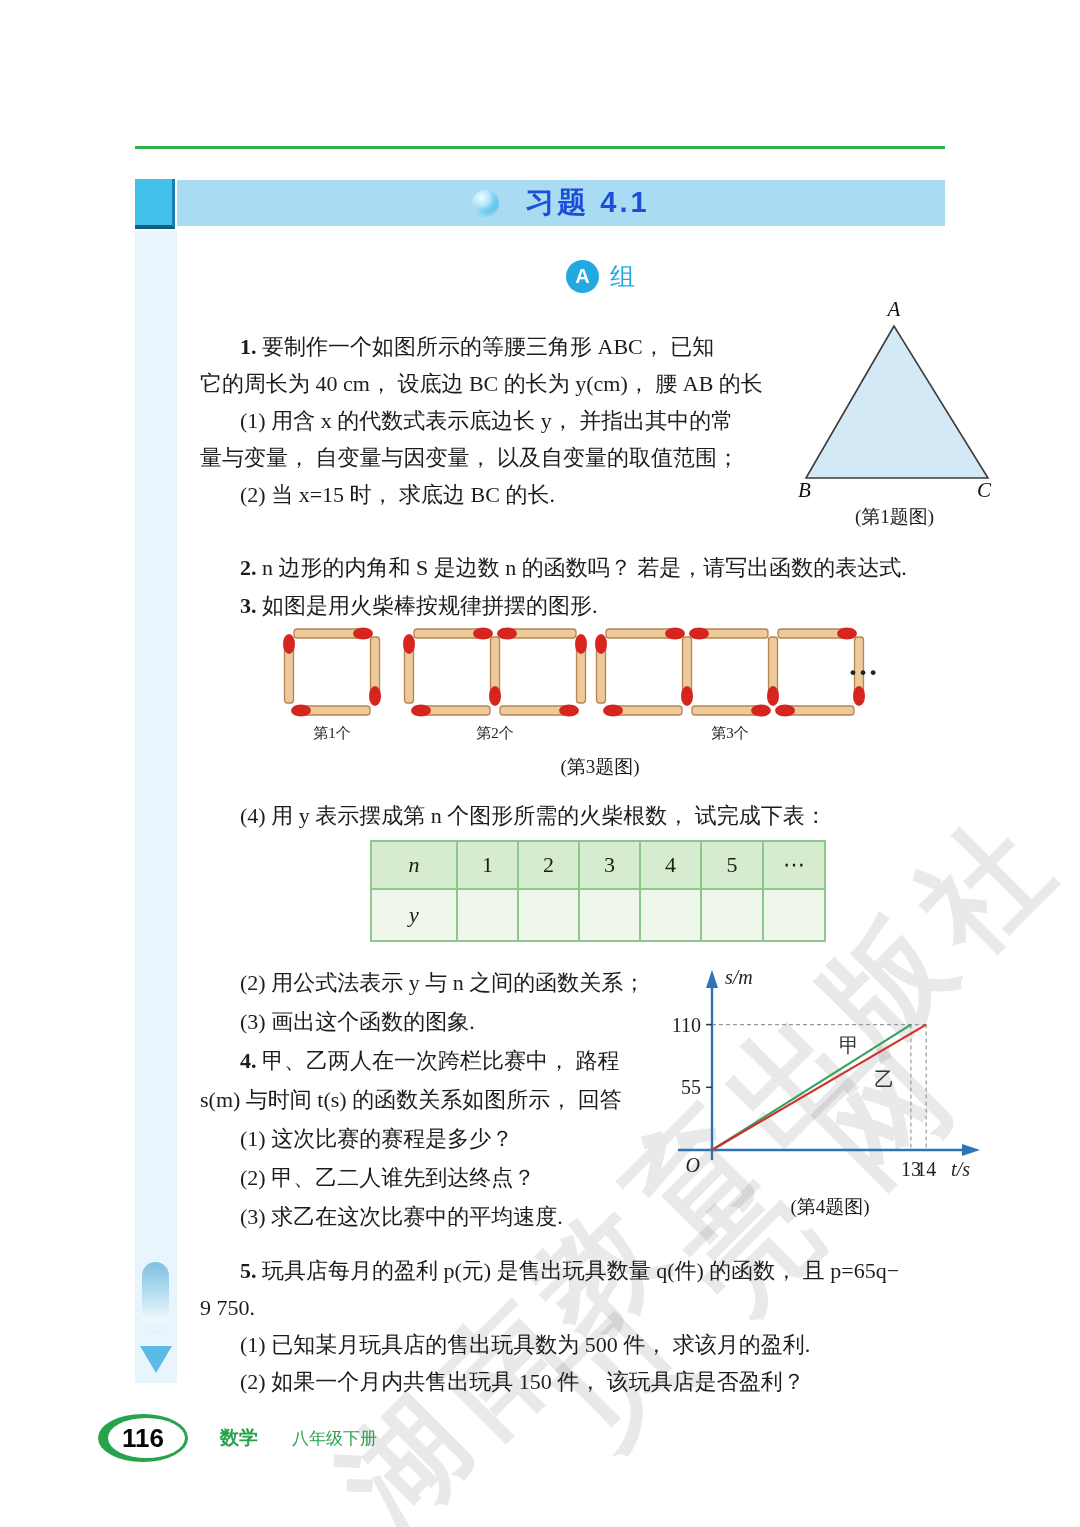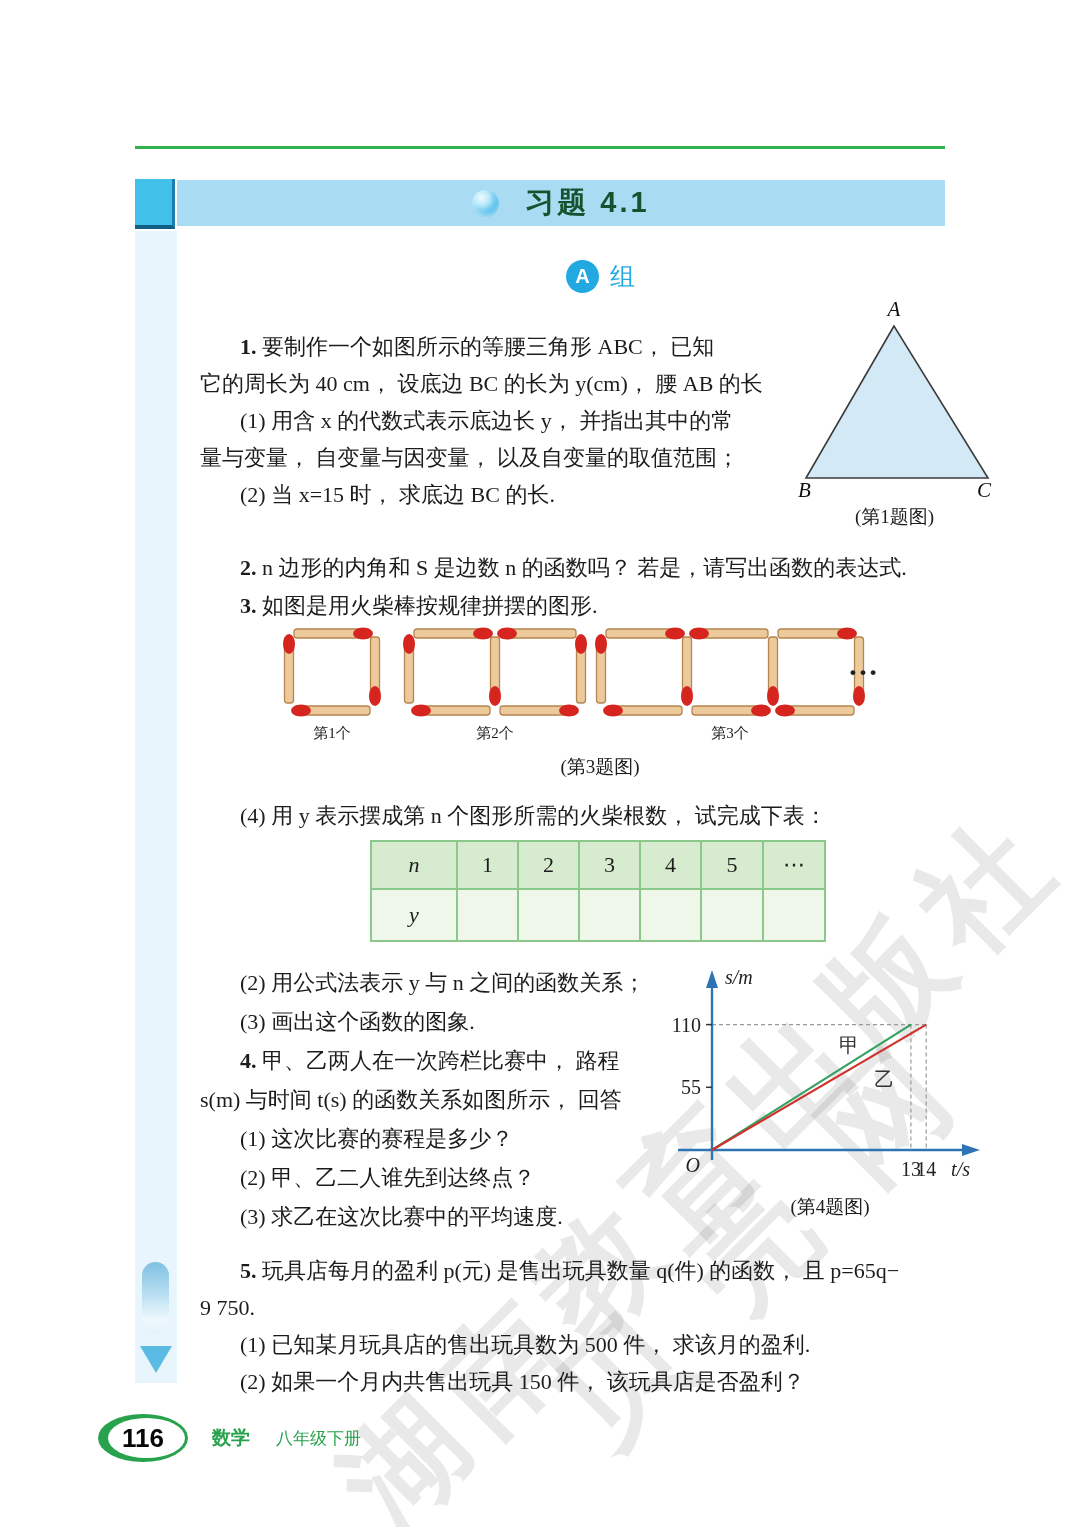--- a/index.html
+++ b/index.html
@@ -20,21 +20,21 @@
   .top-rule{left:135px;top:146px;width:810px;height:3px;background:#2fb34c;}
   .header-bar{left:177px;top:180px;width:768px;height:46px;background:#a9dcf3;}
   .header-inner{width:100%;height:100%;display:flex;align-items:center;justify-content:center;gap:11px;}
   .globe{
     width:27px;height:27px;border-radius:50%;display:inline-block;
     background:radial-gradient(circle at 35% 28%, #f0fbff 0%, #b8e8fa 30%, #3ab5e8 68%, #0d85c0 100%);
     box-shadow:inset 0 -3px 5px rgba(255,255,255,.6);
   }
   .htitle{
     font-family:"Liberation Sans","DejaVu Sans",sans-serif;font-weight:700;
-    font-size:29px;color:#14532d;letter-spacing:3px;margin-left:15px;
+    font-size:29px;color:#1d4ed8;letter-spacing:3px;margin-left:15px;
   }
   .accent-sq{
     left:135px;top:179px;width:40px;height:50px;background:#41c0e9;box-sizing:border-box;
     border-right:3px solid #1c7eae;border-bottom:4px solid #135f85;
   }
   
   .sidebar{left:135px;top:231px;width:42px;height:1152px;background:#e9f5fc;}
   .pill{
     position:absolute;left:7px;top:1031px;width:27px;height:72px;border-radius:14px;
     background:linear-gradient(180deg,#7fc0e2 0%,#b9dff2 45%,#eef8fd 80%,#e2f2fa 100%);
@@ -84,21 +84,21 @@
   .mtable .hd{background:#d7eccf;height:46px;}
   .mtable .bd{background:#eef7e9;height:50px;}
   .mtable .it{font-style:italic;}
   
   .chartblock{left:662px;top:958px;width:336px;}
   .gtick{font:20px "Liberation Serif","DejaVu Serif",serif;fill:#222;}
   .glabel{font:20px "Liberation Serif","DejaVu Serif",serif;fill:#333;}
   .gaxis{font:italic 20px "Liberation Serif","DejaVu Serif",serif;fill:#222;}
   .chartblock .cap{margin-top:4px;}
   
-  .footer{left:98px;top:1414px;display:flex;align-items:center;gap:24px;}
+  .footer{left:98px;top:1414px;display:flex;align-items:center;gap:32px;}
   .f-oval{position:relative;width:90px;height:48px;background:#28a24c;border-radius:50%;}
   .f-oval::after{
     content:'';position:absolute;left:10px;top:4px;width:77px;height:40px;
     background:#fff;border-radius:50%;z-index:0;
   }
   .fnum{
     position:absolute;left:0;top:0;width:100%;height:100%;z-index:1;
     display:flex;align-items:center;justify-content:center;
     font:700 26px "Liberation Sans","DejaVu Sans",sans-serif;color:#050505;
   }

